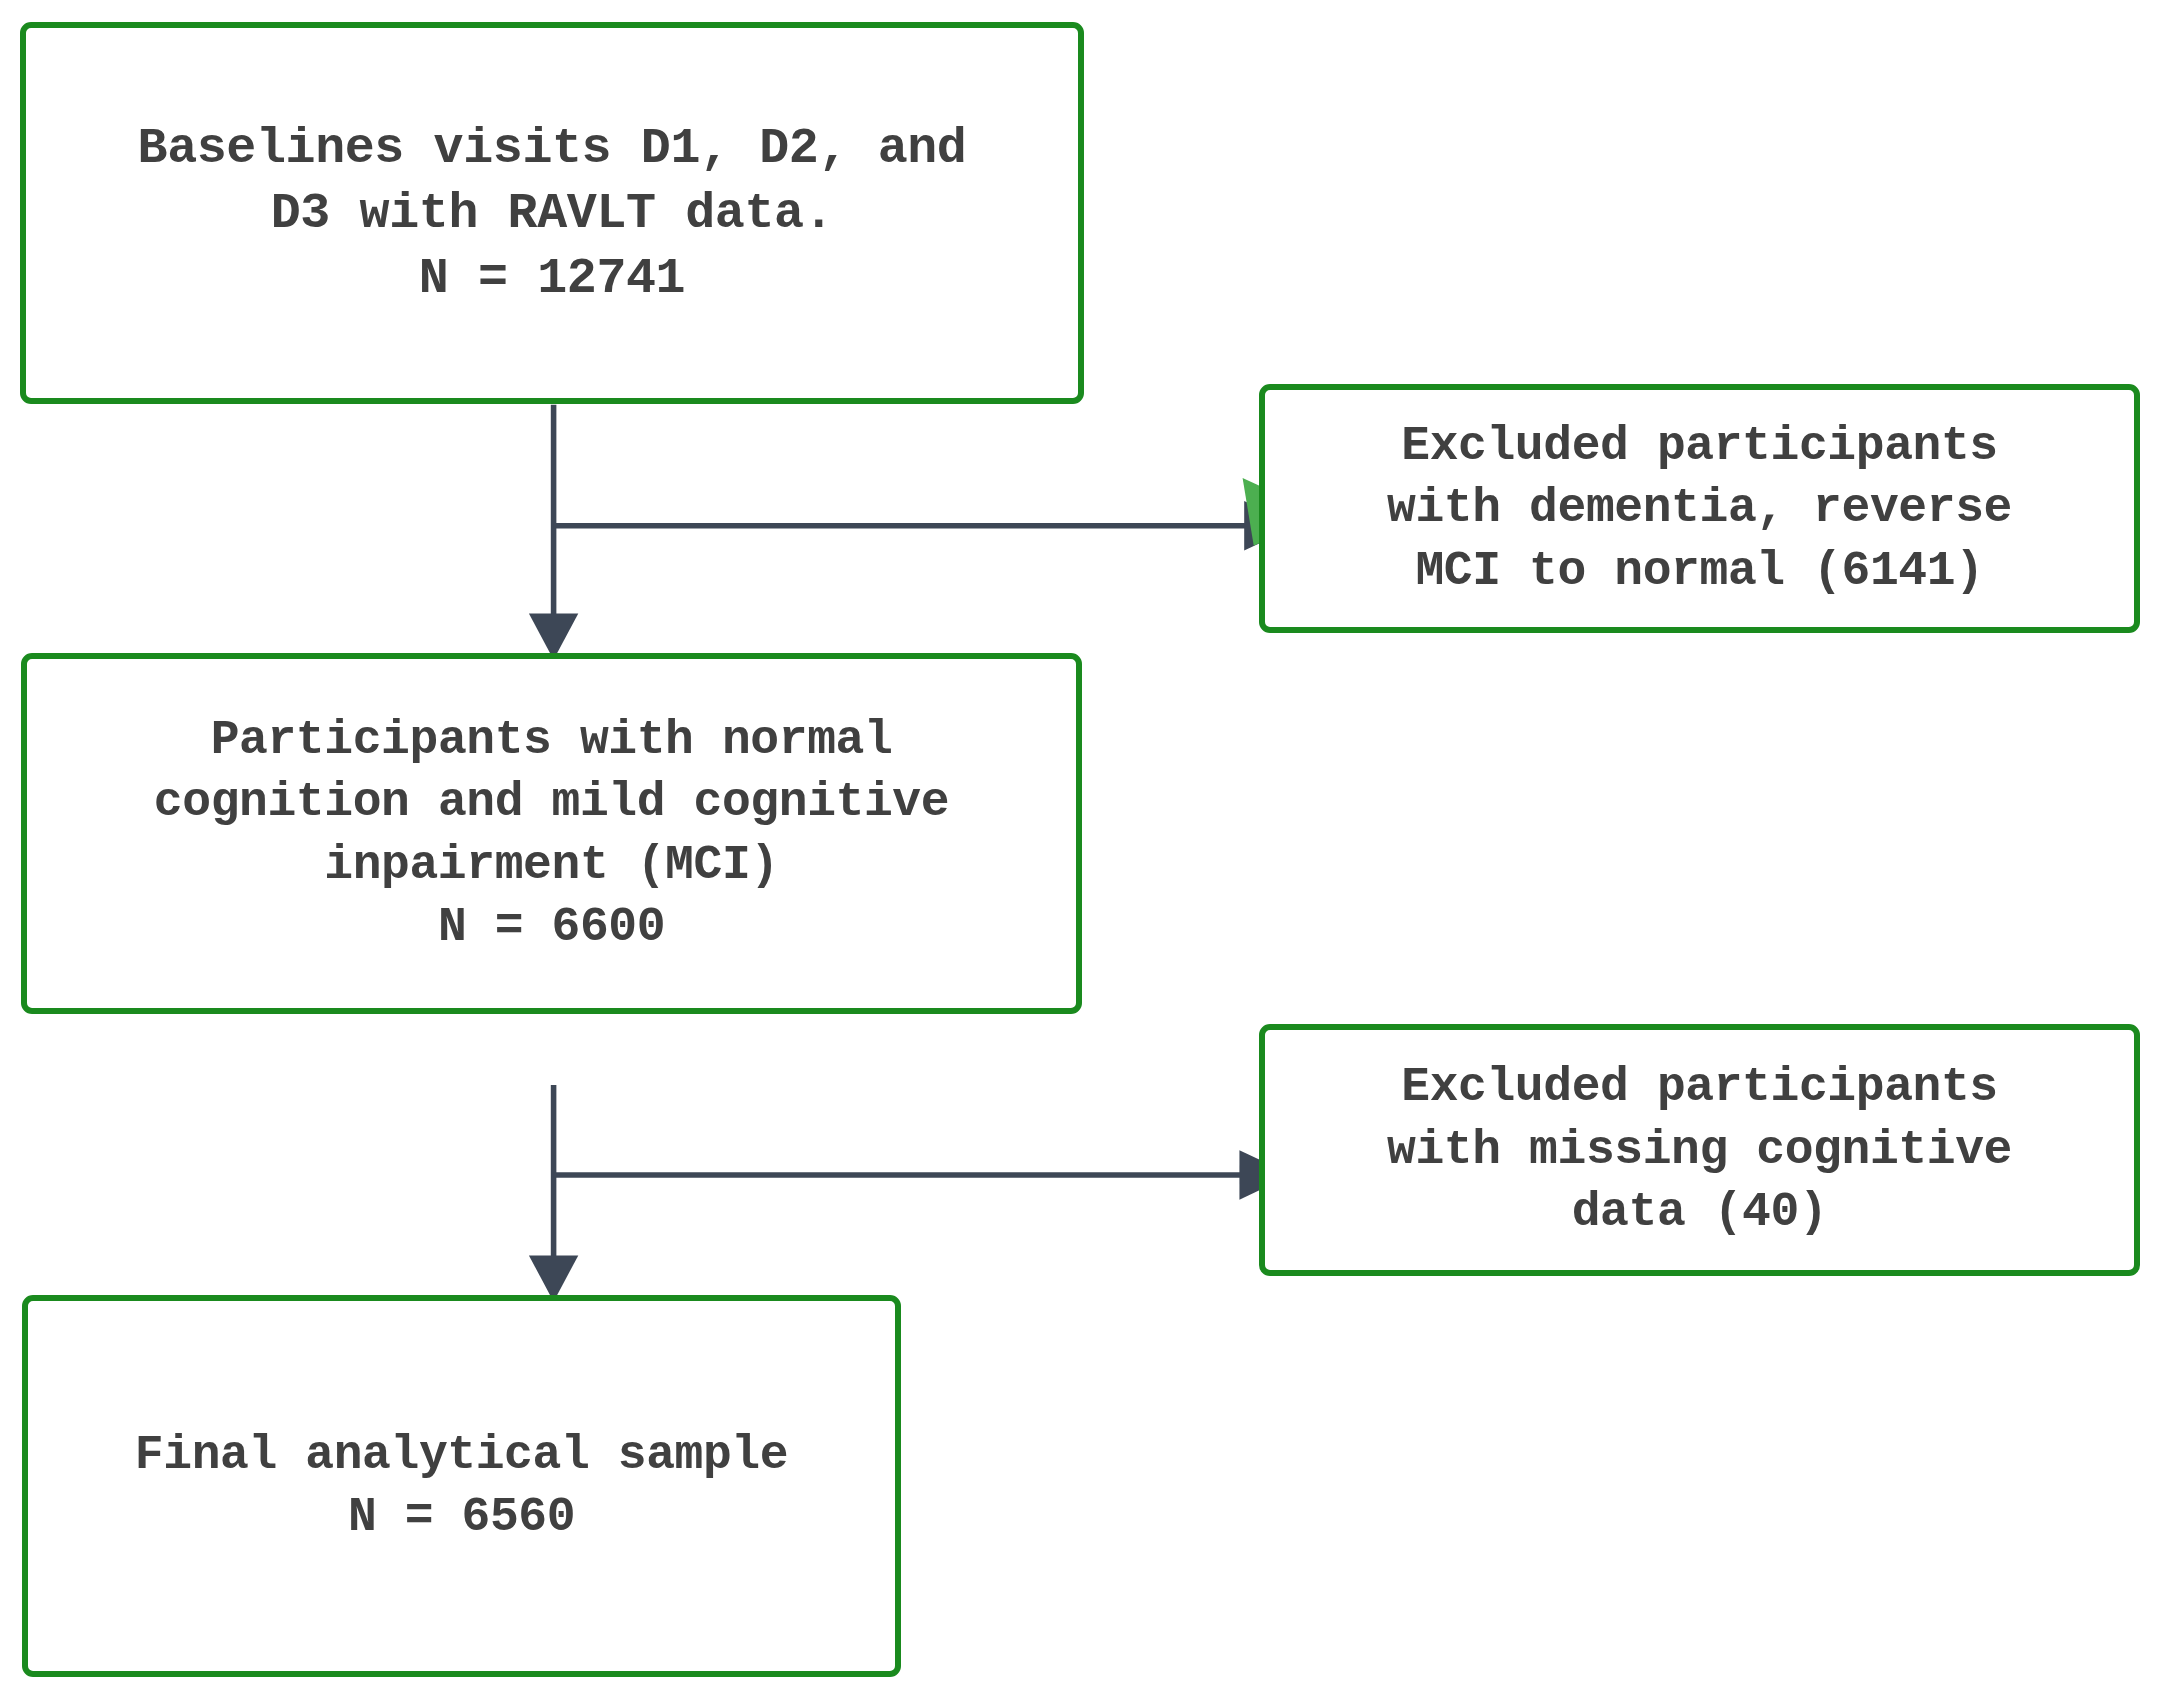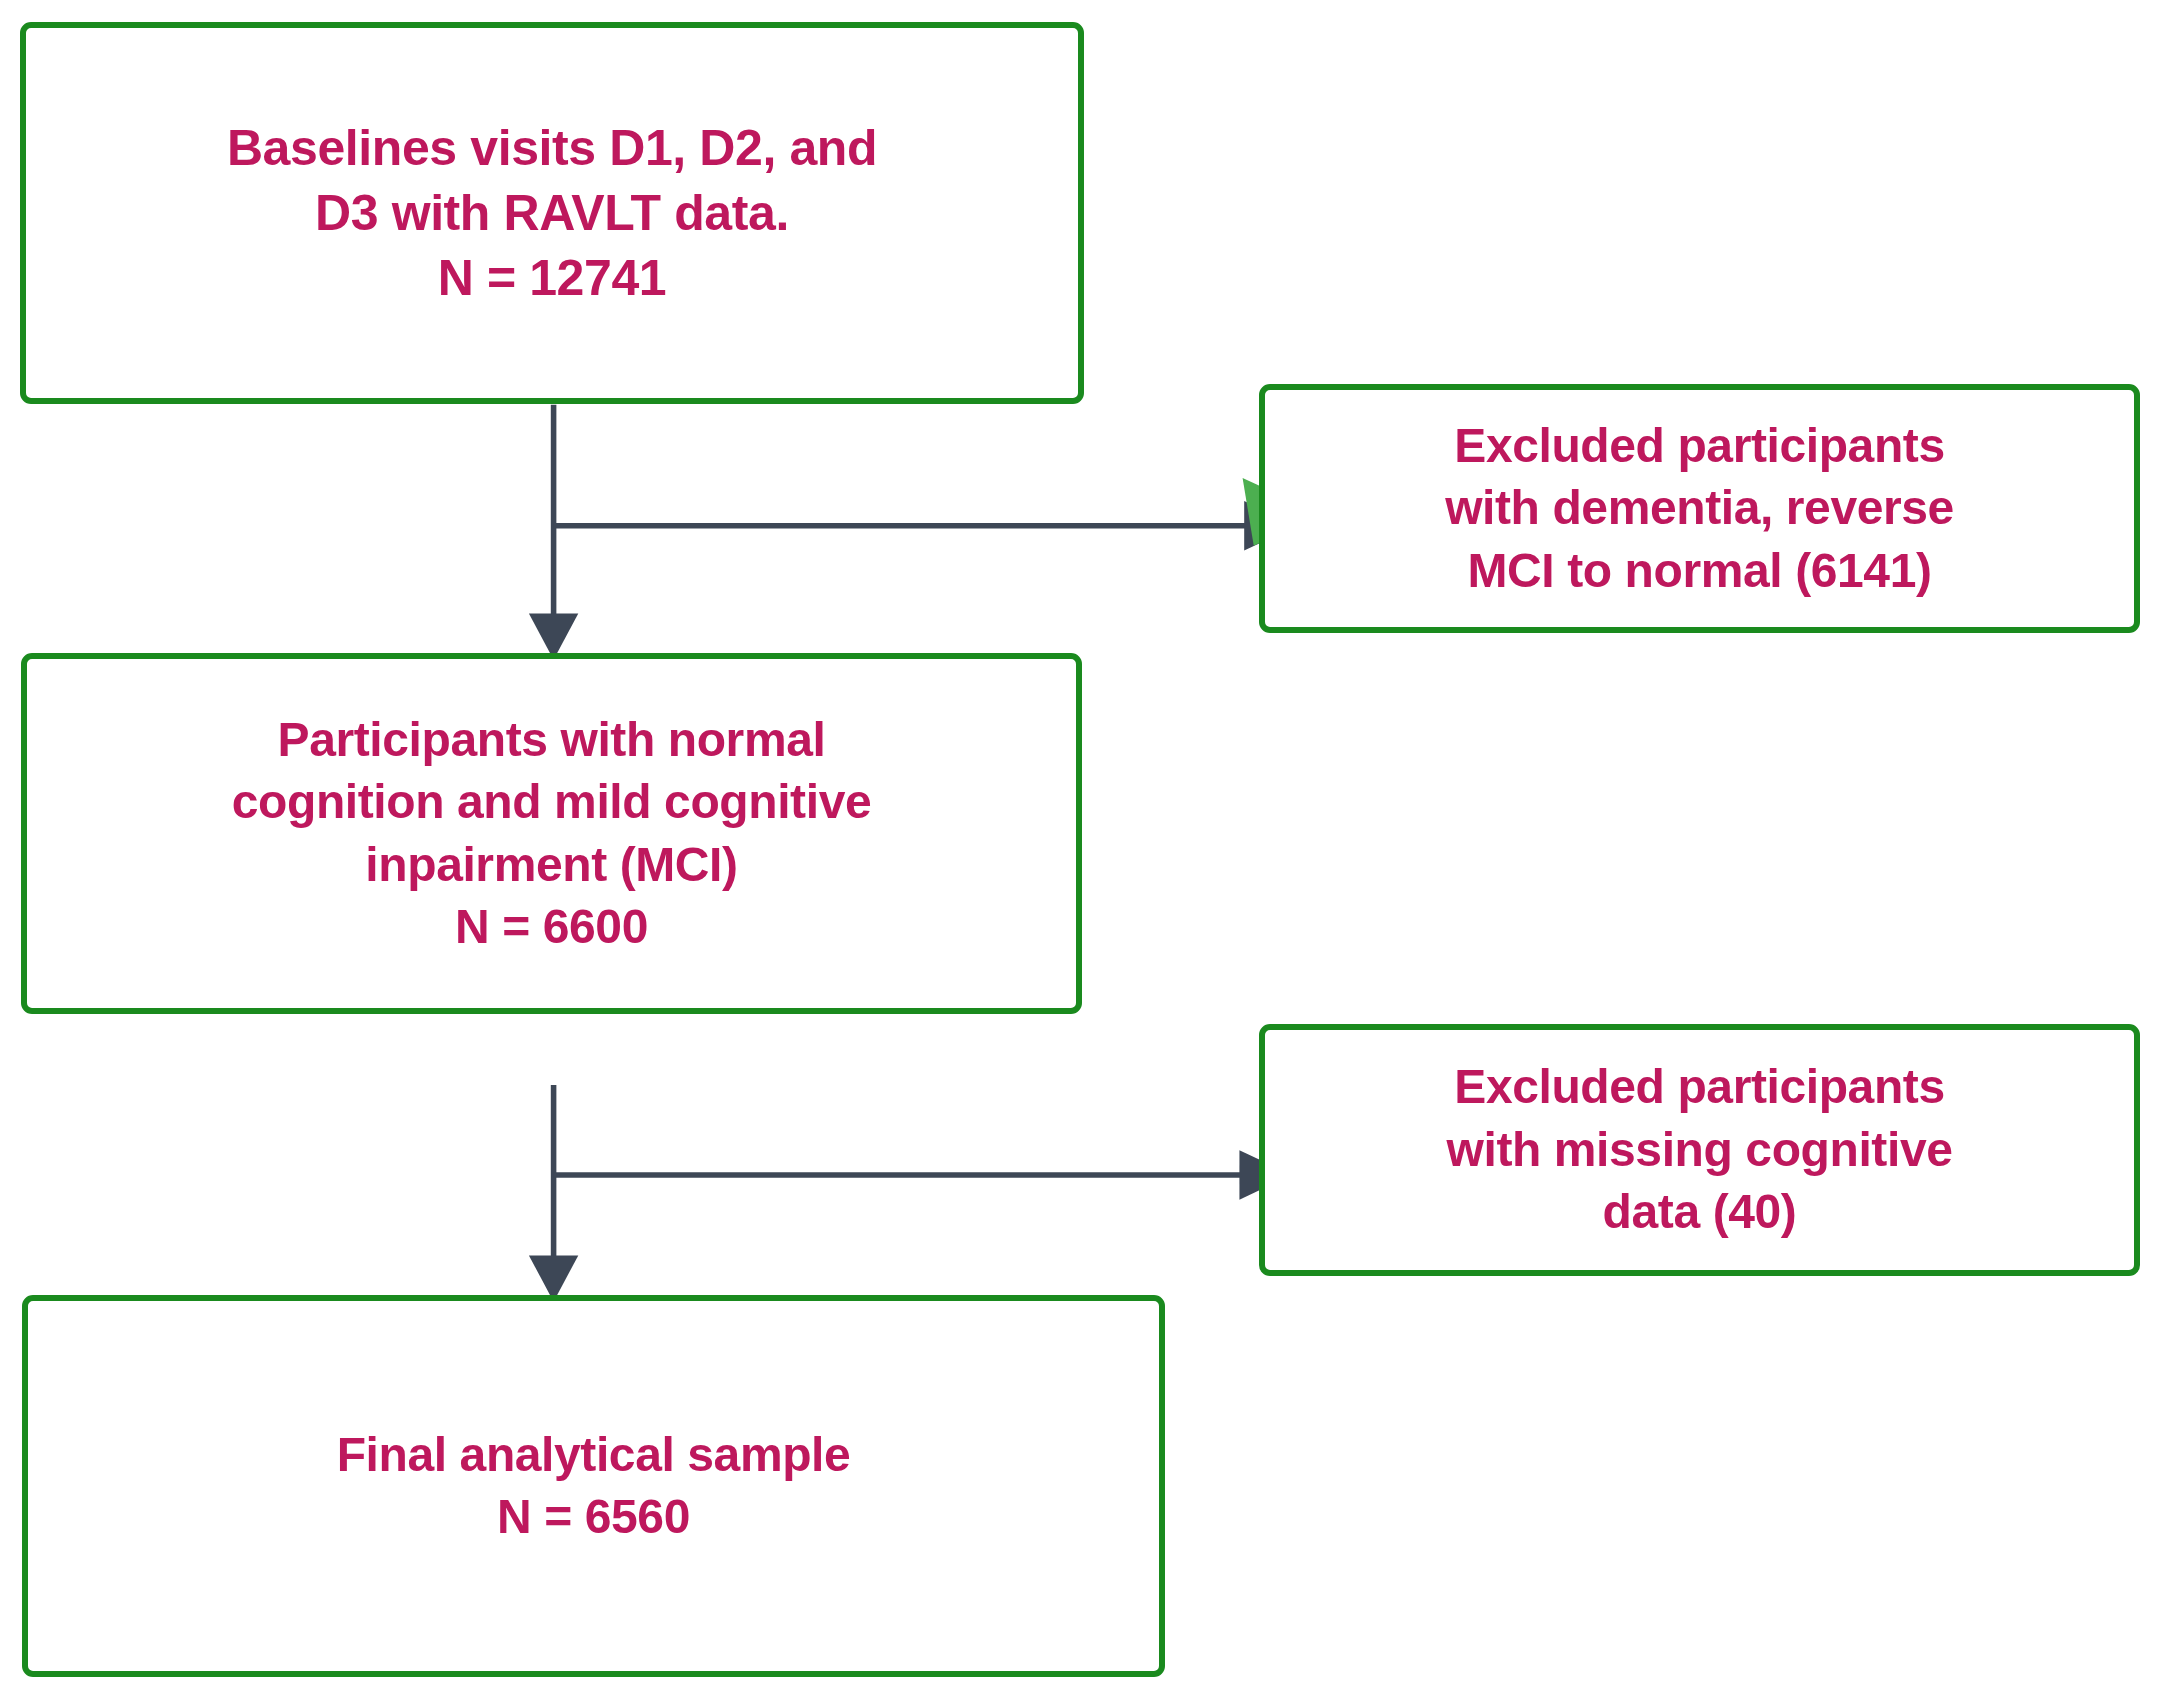--- a/index.html
+++ b/index.html
@@ -24,41 +24,42 @@
     background: #ffffff;
     border: 6.4px solid #1a8a1e;
     border-radius: 11px;
     display: flex;
     align-items: center;
     justify-content: center;
     text-align: center;
   }
   .flow-box .box-text {
     font-weight: bold;
-    color: #be185d;
+    color: #404040;
     line-height: 1.30;
     letter-spacing: -0.4px;
     white-space: pre-line;
     padding: 0 21px;
+    font-family: Liberation Mono, monospace;
   }
 
   
   #box-baseline      { left: 20px;   top: 22px;   width: 1064px; height: 382px; }
   #box-baseline .box-text { font-size: 50px; }
 
   #box-excluded-1    { left: 1259px; top: 384px;  width: 881px; height: 249px; }
   #box-excluded-1 .box-text { font-size: 48px; }
 
   #box-eligible      { left: 21px;   top: 653px;  width: 1061px; height: 361px; }
   #box-eligible .box-text { font-size: 48px; }
 
   #box-excluded-2    { left: 1259px; top: 1024px; width: 881px; height: 252px; }
   #box-excluded-2 .box-text { font-size: 48px; }
 
-  #box-final         { left: 22px;   top: 1295px; width: 1143px; height: 382px; align-items: center; }
+  #box-final         { left: 22px;   top: 1295px; width: 879px; height: 382px; align-items: center; }
   #box-final .box-text { font-size: 48px; }
 
   
   .connector-svg {
     position: absolute;
     left: 0;
     top: 0;
     width: 2161px;
     height: 1700px;
     pointer-events: none;

